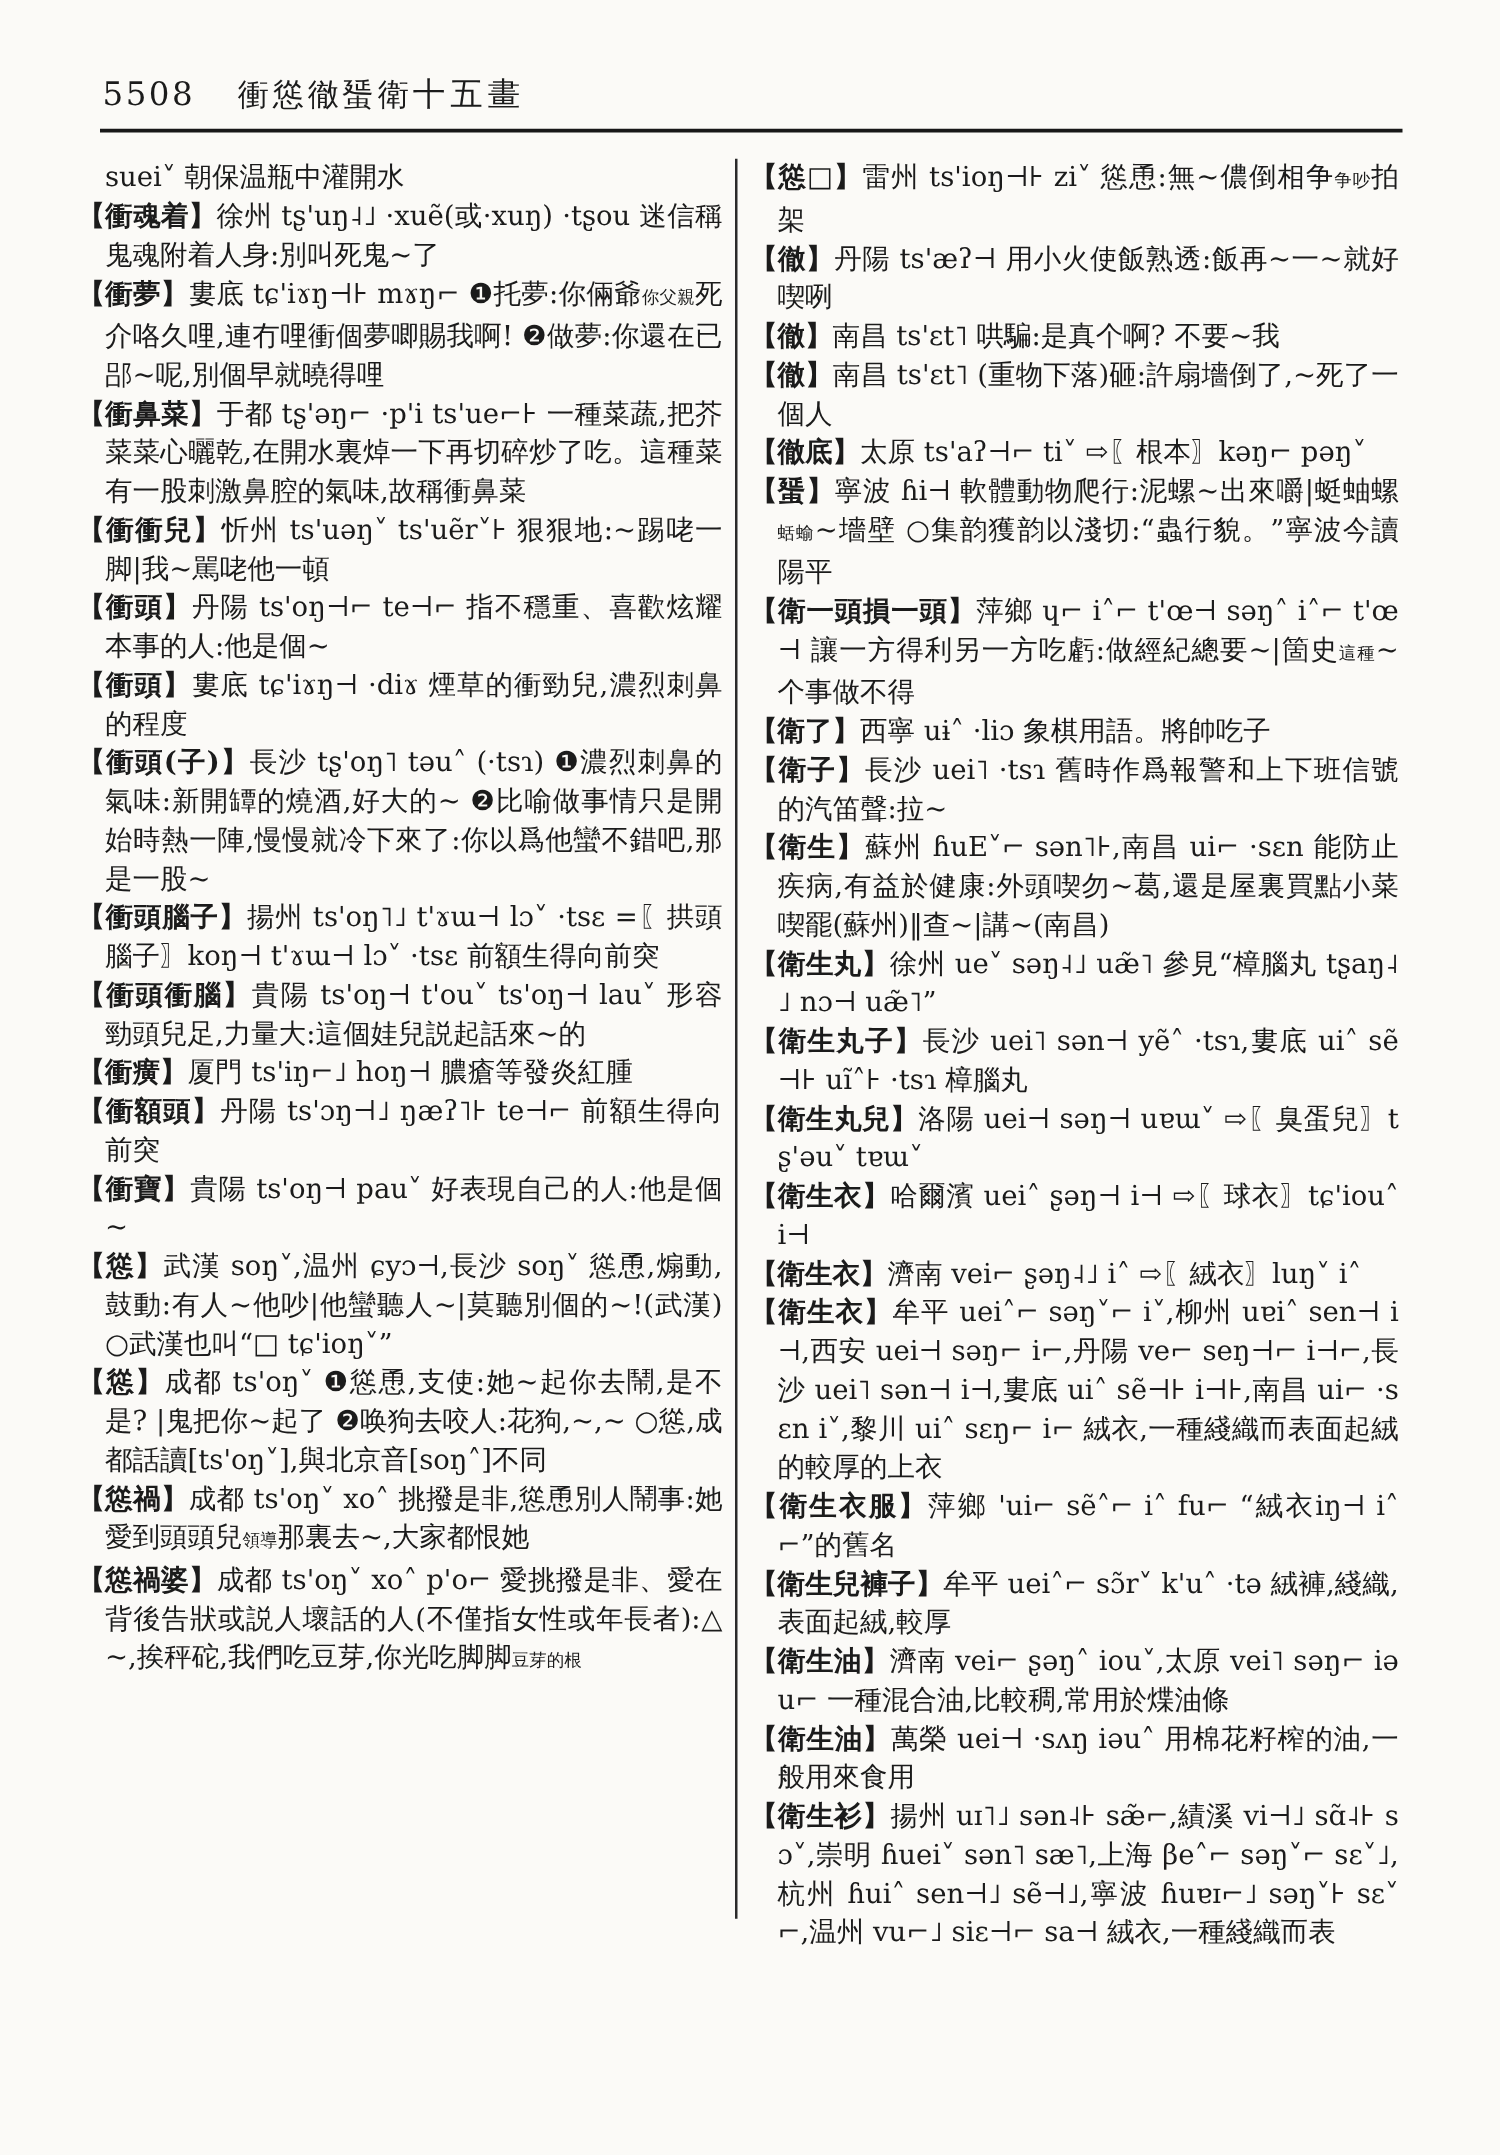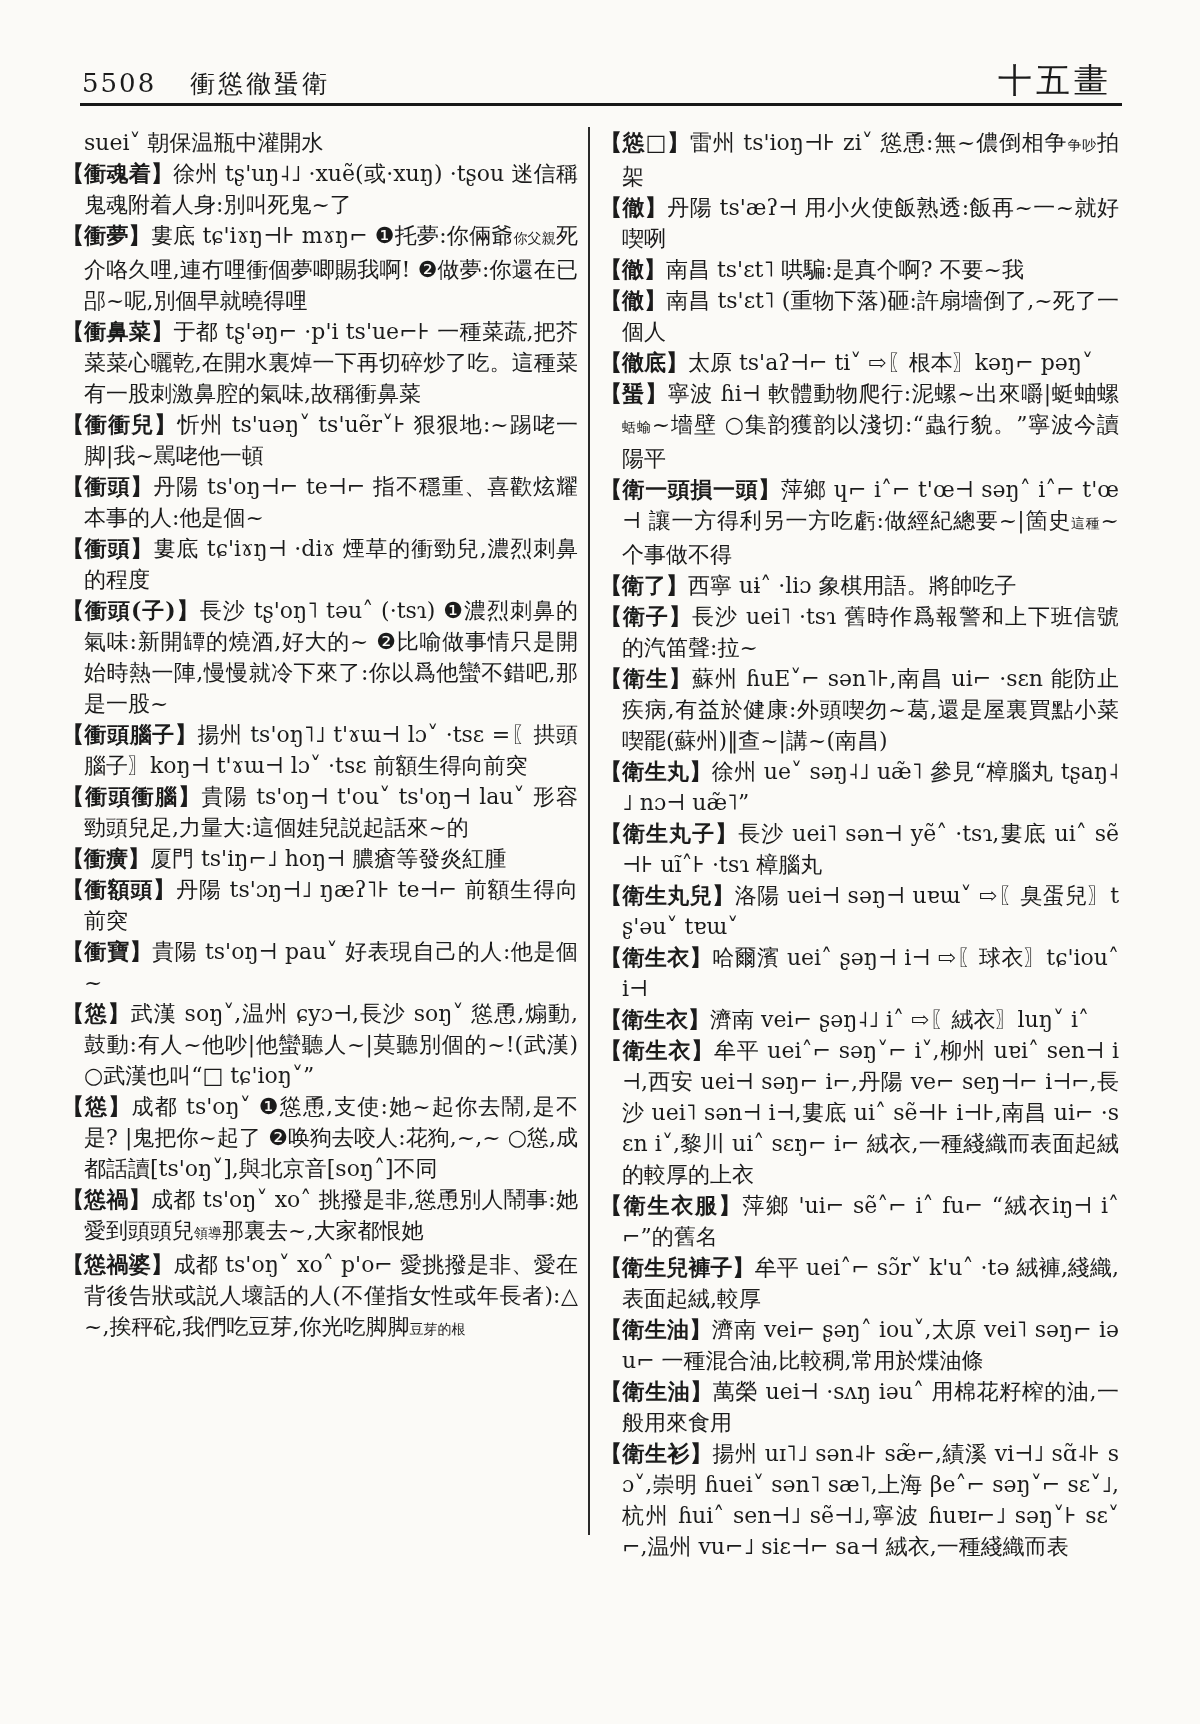--- a/index.html
+++ b/index.html
@@ -3,27 +3,27 @@
 <meta charset="utf-8">
 <style>
   html,body{margin:0;padding:0;}
   body{
     width:1200px;height:1724px;position:relative;
     background:#fbfaf7;color:#1b1b1b;
     font-family:"DejaVu Serif","Liberation Serif",serif;
     overflow:hidden;
   }
   .page-header{
-    position:absolute;top:58px;left:82px;right:88px;
-    display:flex;justify-content:space-between;align-items:baseline;
+    position:absolute;top:58px;left:82px;right:73px;
+    display:flex;align-items:baseline;
     font-size:25px;letter-spacing:1px;
   }
   .page-num{font-size:26px;letter-spacing:2px;}
   .header-title{margin-left:34px;font-size:25px;letter-spacing:3px;}
-  .stroke-label{font-size:34px;letter-spacing:4px;}
+  .stroke-label{font-size:26px;letter-spacing:4px;}
   .header-rule{
     position:absolute;top:103px;left:80px;width:1042px;height:3px;
     background:#181818;
   }
   .col{
     position:absolute;top:127px;
   }
   .col-left{left:62px;width:516px;}
   .col-right{left:600px;width:519px;}
   .col-divider{

